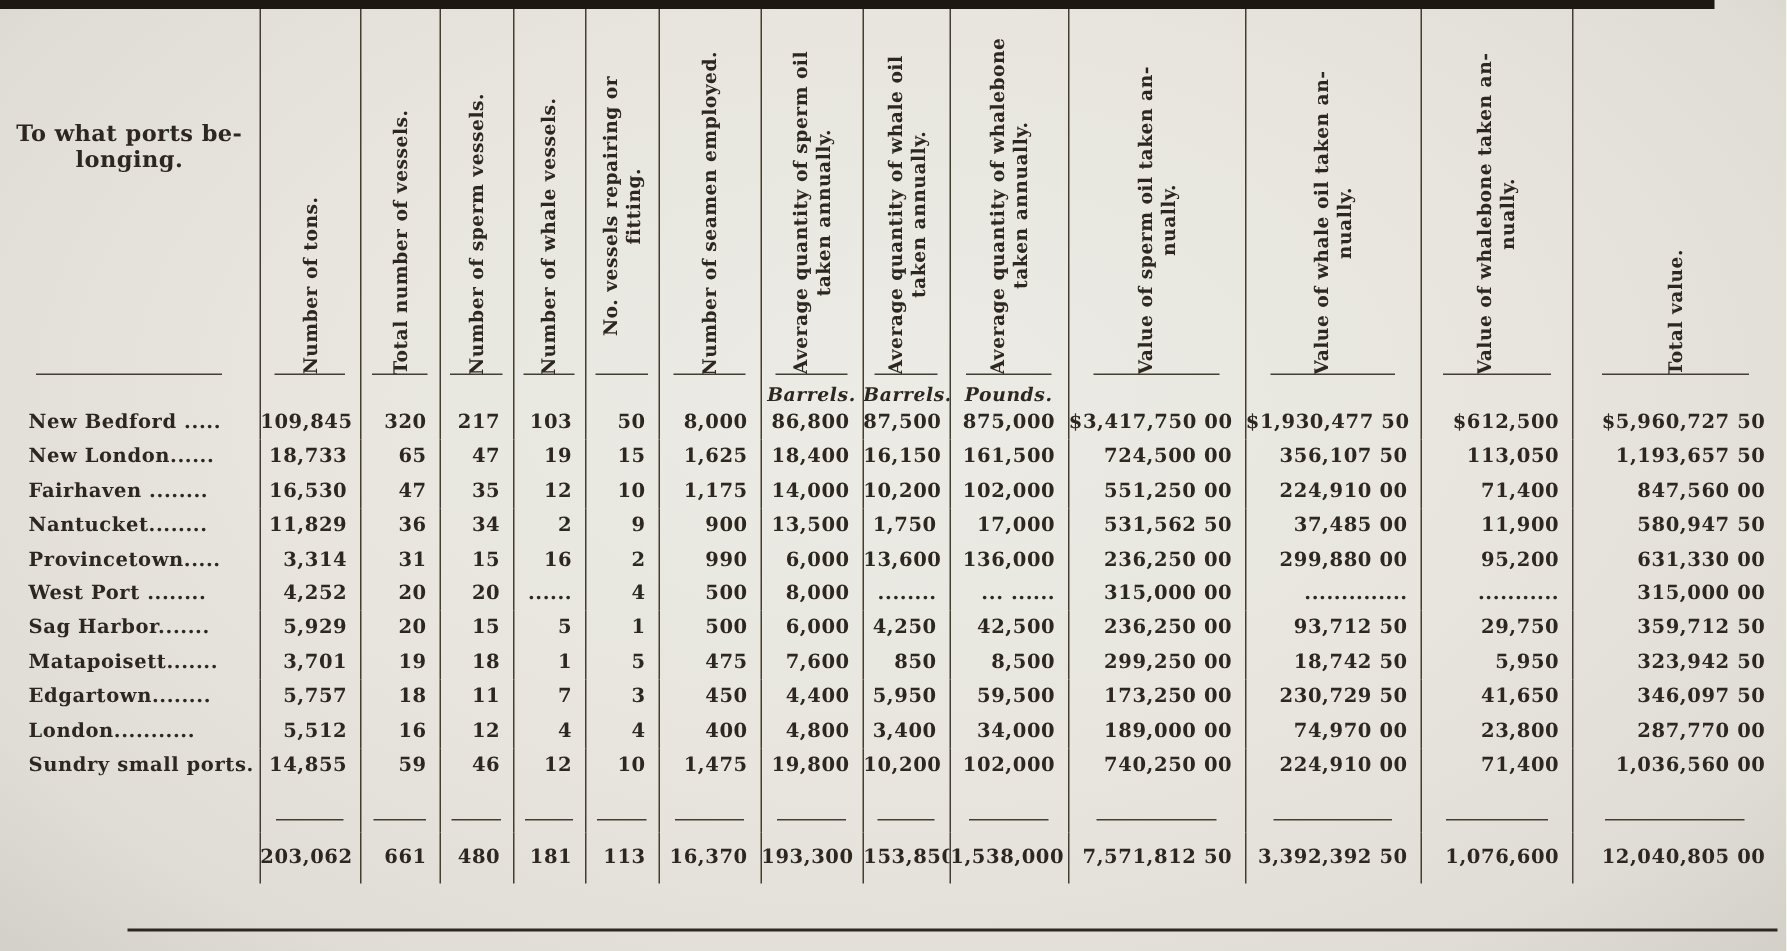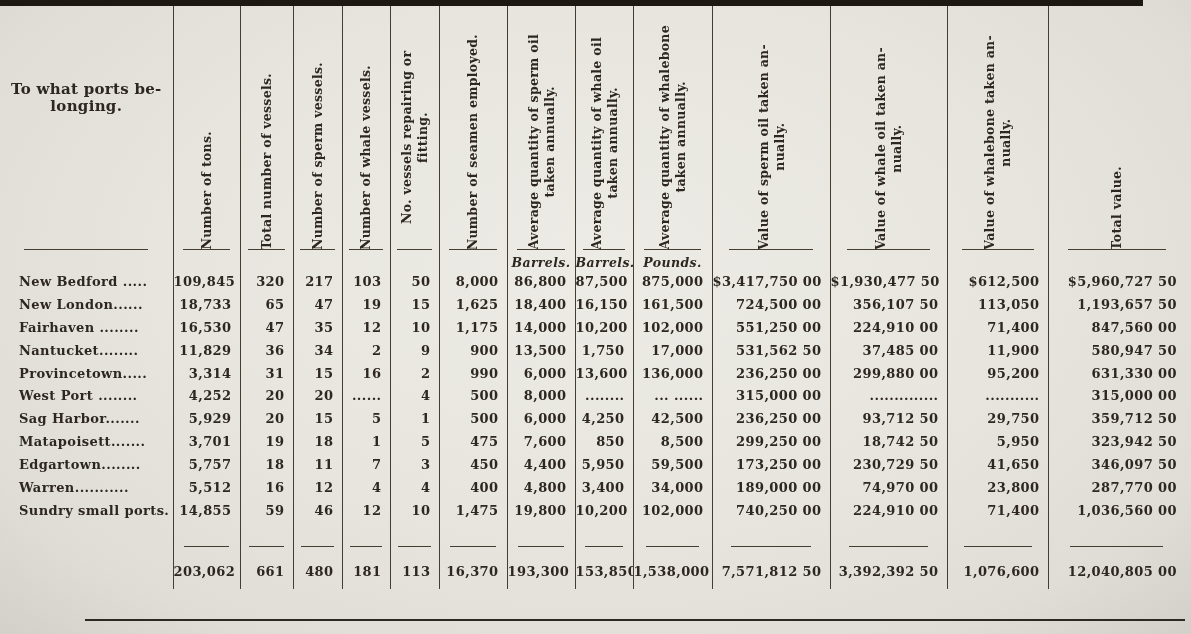--- a/index.html
+++ b/index.html
@@ -280,21 +280,21 @@
           <td>450</td>
           <td>4,400</td>
           <td>5,950</td>
           <td>59,500</td>
           <td>173,250 00</td>
           <td>230,729 50</td>
           <td>41,650</td>
           <td>346,097 50</td>
         </tr>
         <tr class="datarow">
-          <td class="port">Warren...........</td>
+          <td class="port">London...........</td>
           <td>5,512</td>
           <td>16</td>
           <td>12</td>
           <td>4</td>
           <td>4</td>
           <td>400</td>
           <td>4,800</td>
           <td>3,400</td>
           <td>34,000</td>
           <td>189,000 00</td>

